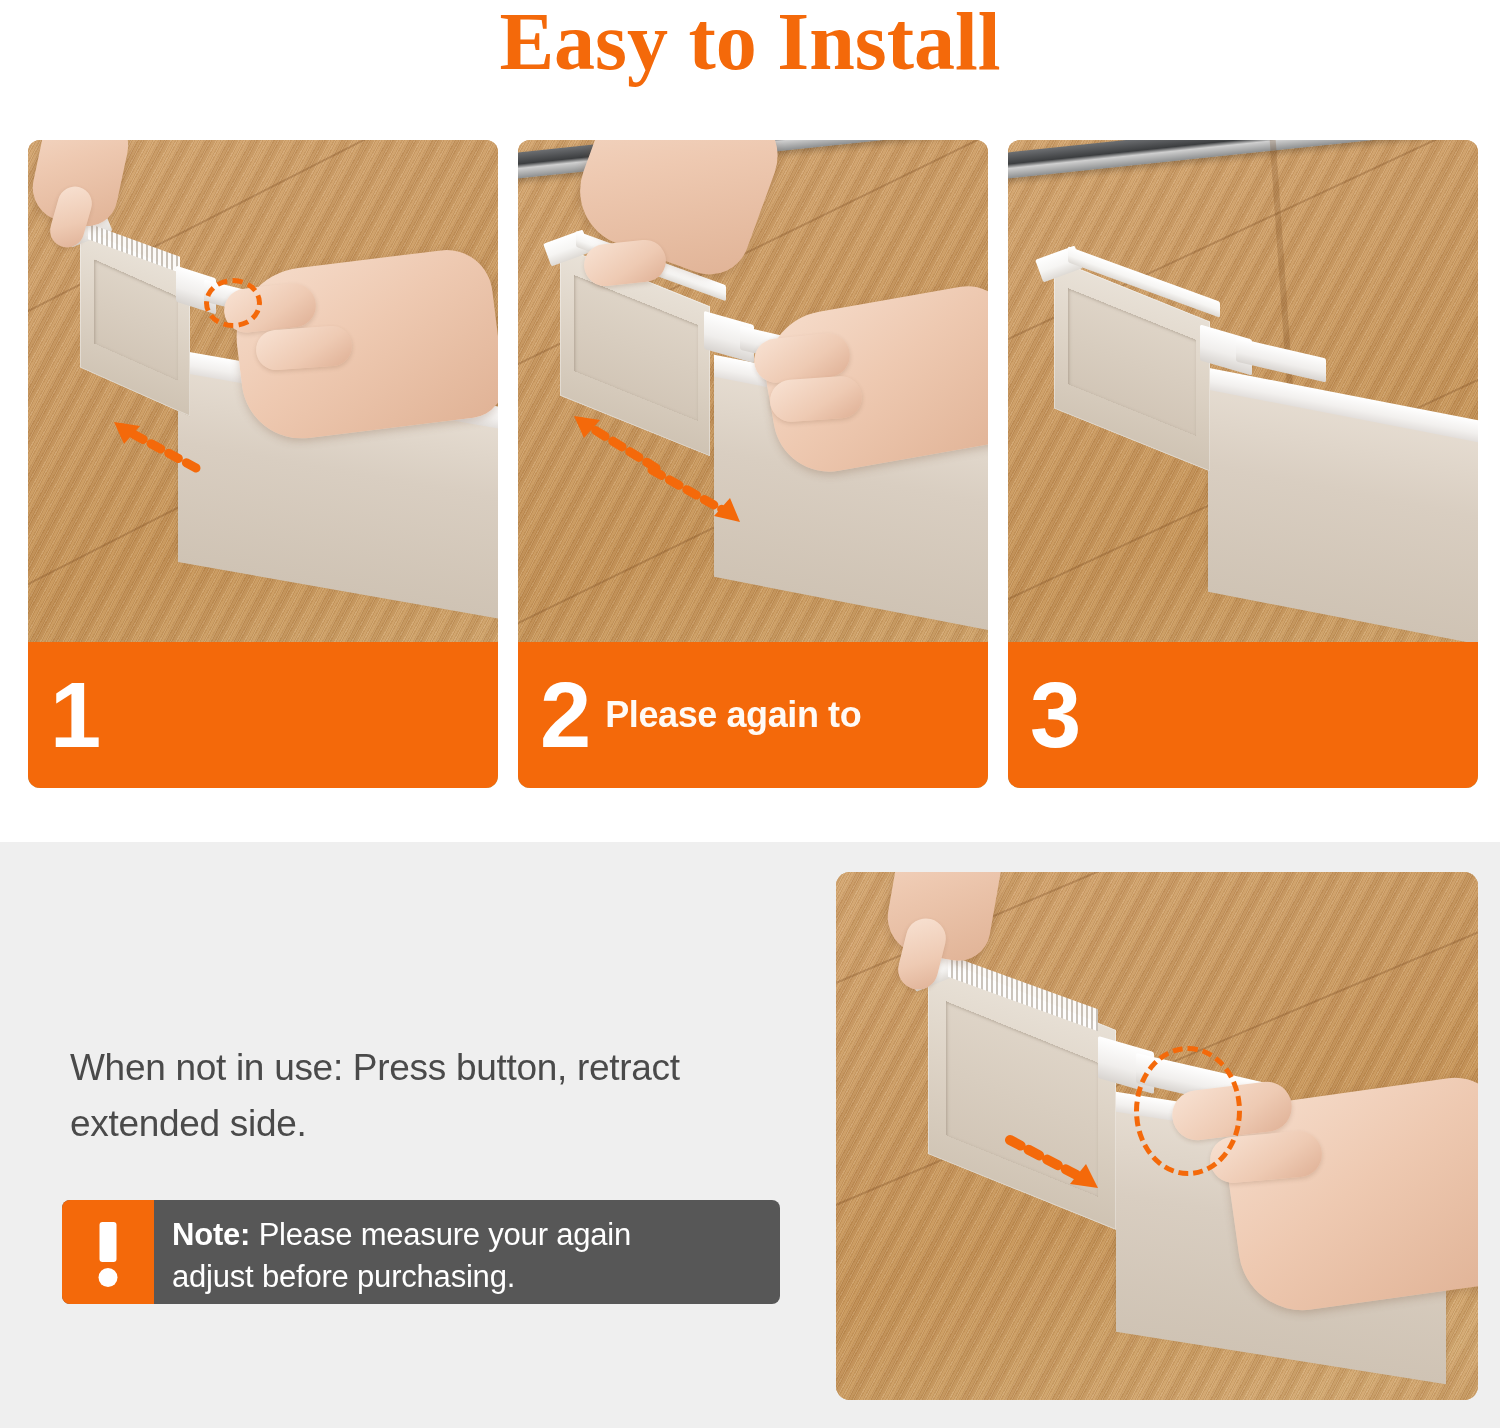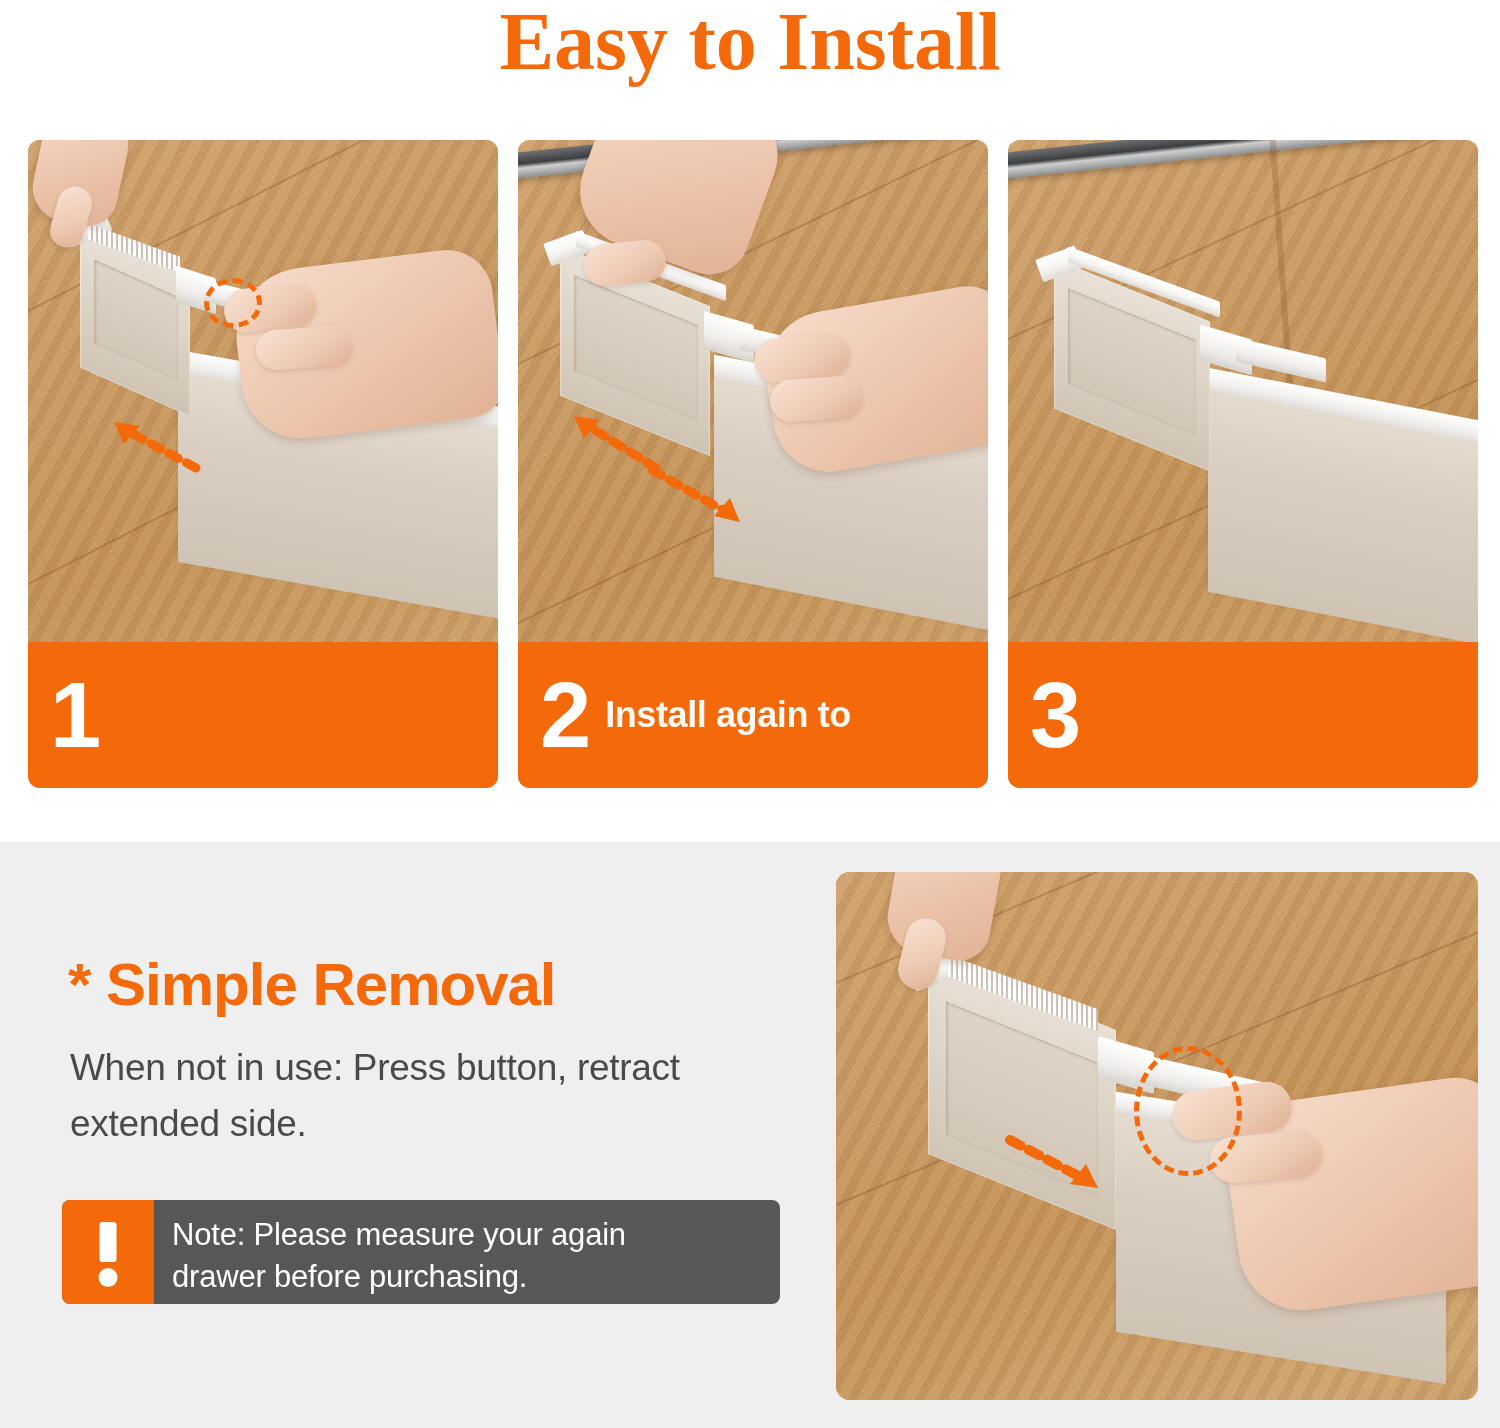--- a/index.html
+++ b/index.html
@@ -214,21 +214,21 @@
     border-radius:50%;
   }
   #note-text{
     flex:1 1 auto;
     color:#ffffff;
     font-size:31px;
     line-height:1.34;
     padding:14px 10px 0 18px;
     letter-spacing:-0.2px;
   }
-  #note-text b{ font-weight:normal; }
+  #note-text b{ font-weight:bold; }
 
   
   #removal-photo{
     position:absolute;
     left:836px; top:30px;
     width:642px; height:528px;
     border-radius:14px;
     overflow:hidden;
     background:#c99a62;
   }
@@ -305,21 +305,21 @@
         <polygon points="26,14 52,18 36,36" fill="#F4690A"></polygon>
       </svg>
       <svg class="dash-arrow" style="left:126px;top:320px;" width="130" height="80" viewBox="0 0 130 80">
         <line x1="8" y1="10" x2="86" y2="54" stroke="#F4690A" stroke-width="9" stroke-dasharray="11 9" stroke-linecap="round"></line>
         <polygon points="96,62 70,56 86,38" fill="#F4690A"></polygon>
       </svg>
     </div>
     <div class="caption" id="caption-2">
       <span class="step-number">2</span>
       <span class="caption-text">
-        <span>Install again to</span><br>
+        <span>Please again to</span><br>
       </span>
     </div>
   </div>
 
   <div class="step-panel" id="step-panel-3">
     <div class="photo">
       <div class="wood"></div>
       <div class="drawer-edge-top"></div>
       <div class="wood-plank-line" style="left:-10%;top:34%;width:130%;transform:rotate(-25deg);"></div>
       <div class="wood-plank-line" style="left:-10%;top:74%;width:130%;transform:rotate(-25deg);"></div>
@@ -337,38 +337,34 @@
       <div class="divider-endcap" style="left:228px;top:208px;width:90px;height:24px;transform:skewY(13deg);"></div>
     </div>
     <div class="caption" id="caption-3">
       <span class="step-number">3</span>
     </div>
   </div>
 </div>
 
 <div id="bottom-section">
 
-  <div id="removal-heading">
-    <span>*</span>
-    <span>Simple Removal</span>
-  </div>
 
   <div id="removal-body">
     <span>When not in use: Press button, retract</span>
     <span>extended side.</span>
   </div>
 
   <div id="note-box">
     <div id="note-icon-block">
       <div class="bang-stem"></div>
       <div class="bang-dot"></div>
     </div>
     <div id="note-text">
       <b>Note:</b><span> Please measure your again</span><br>
-      <span>drawer before purchasing.</span>
+      <span>adjust before purchasing.</span>
     </div>
   </div>
 
   <div id="removal-photo">
     <div class="wood"></div>
     <div class="wood-plank-line" style="left:-10%;top:26%;width:130%;transform:rotate(-23deg);"></div>
     <div class="wood-plank-line" style="left:-10%;top:68%;width:130%;transform:rotate(-23deg);"></div>
 
     <div class="drawer-wall" style="left:280px;top:256px;width:330px;height:230px;transform:skewY(9deg);"></div>
     <div class="drawer-wall-rim" style="left:280px;top:246px;width:330px;height:20px;transform:skewY(9deg);"></div>

